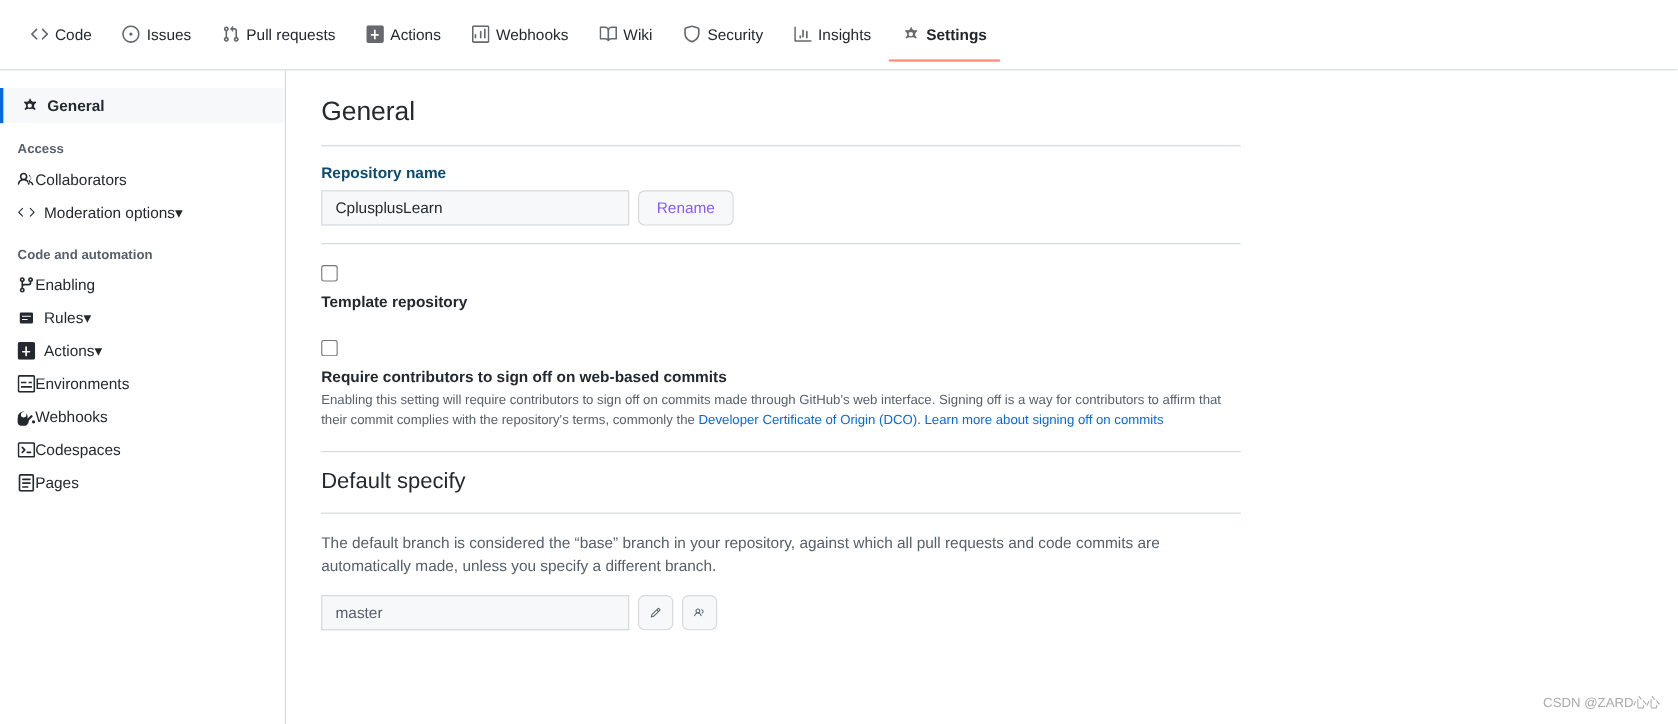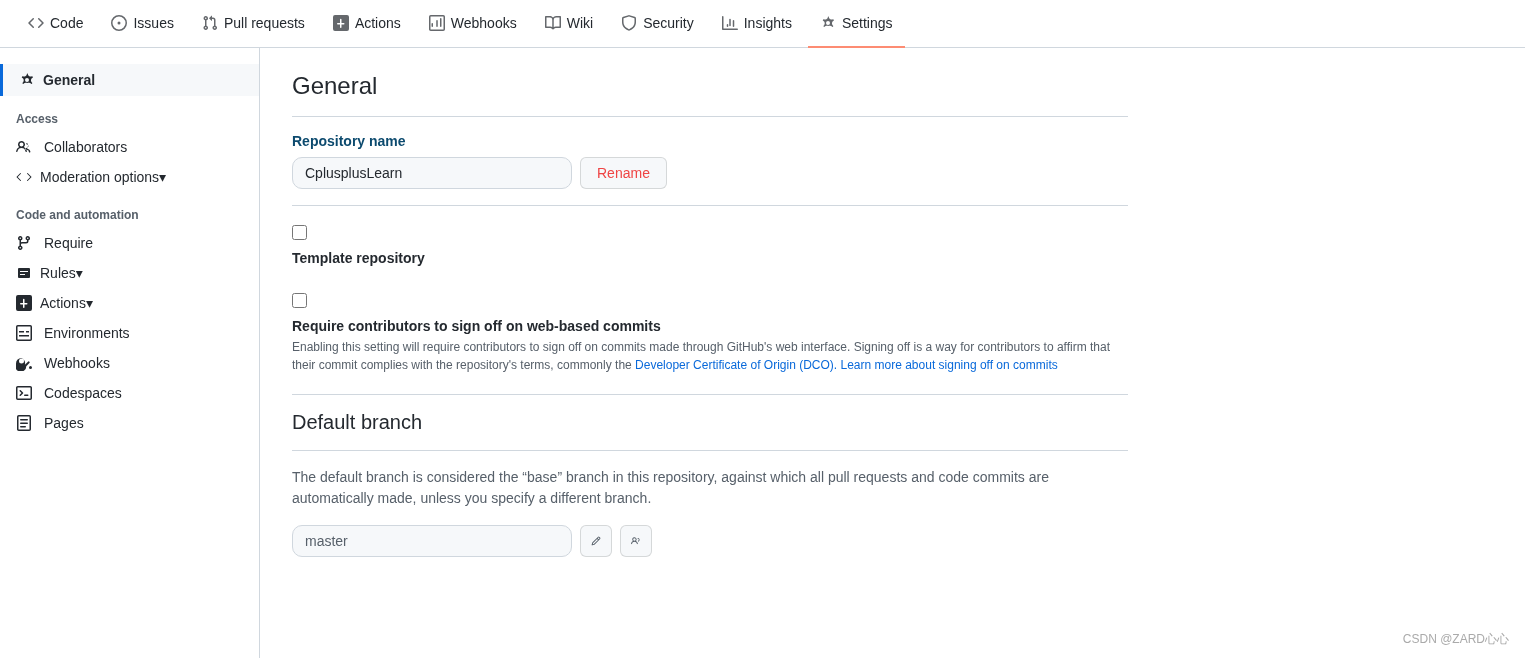--- a/index.html
+++ b/index.html
@@ -4,39 +4,39 @@
   <style>
     * { box-sizing: border-box; margin: 0; padding: 0; }
     body { font-family: -apple-system, BlinkMacSystemFont, "Segoe UI", Helvetica, Arial, sans-serif; font-size: 14px; color: #24292f; background: #fff; }
 
     
     .top-nav {
       display: flex;
       align-items: center;
       border-bottom: 1px solid #d0d7de;
       padding: 0 16px;
-      height: 48px;
+      height: 64px;
       background: #fff;
       gap: 4px;
     }
     .nav-item {
       display: flex;
       align-items: center;
       gap: 6px;
       padding: 12px 12px;
       font-size: 14px;
       color: #24292f;
       cursor: pointer;
       text-decoration: none;
       border-bottom: 2px solid transparent;
       height: 48px;
     }
     .nav-item.active {
       border-bottom: 2px solid #fd8c73;
-      font-weight: 400;
+      font-weight: 700;
       color: #24292f;
     }
     .nav-icon { width: 16px; height: 16px; opacity: 0.7; }
 
     
     .layout {
       display: flex;
       min-height: calc(100vh - 48px);
     }
 
@@ -62,21 +62,21 @@
     .sidebar-section-title {
       font-size: 12px;
       font-weight: 600;
       color: #57606a;
       padding: 16px 16px 6px 16px;
       text-transform: none;
     }
     .sidebar-item {
       display: flex;
       align-items: center;
-      gap: 12px;
+      gap: 0;
       padding: 7px 16px;
       font-size: 14px;
       cursor: pointer;
       color: #24292f;
       text-decoration: none;
     }
     .sidebar-item-with-chevron {
       display: flex;
       align-items: center;
       justify-content: flex-start;
@@ -116,35 +116,35 @@
     .input-row {
       display: flex;
       align-items: center;
       gap: 8px;
       margin-bottom: 16px;
     }
     .text-input {
       padding: 5px 12px;
       font-size: 14px;
       border: 1px solid #d0d7de;
-      border-radius: 10px;
+      border-radius: 0;
       background: #f6f8fa;
       color: #24292f;
       width: 280px;
       height: 32px;
     }
     .btn {
       padding: 5px 16px;
       font-size: 14px;
       font-weight: 500;
       border: 1px solid rgba(27,31,36,0.15);
       border-radius: 6px;
       background: #f6f8fa;
       cursor: pointer;
-      color: #ef4444;
+      color: #8b5cf6;
       height: 32px;
     }
     .btn-icon {
       padding: 5px 10px;
       font-size: 14px;
       border: 1px solid rgba(27,31,36,0.15);
       border-radius: 6px;
       background: #f6f8fa;
       cursor: pointer;
       color: #57606a;
@@ -300,21 +300,21 @@
       </div>
       <span>▾</span>
     </div>
 
     <div class="sidebar-section-title">Code and automation</div>
 
     <a class="sidebar-item">
       <svg width="16" height="16" viewBox="0 0 16 16" fill="currentColor">
           <path fill-rule="evenodd" d="M11.75 2.5a.75.75 0 100 1.5.75.75 0 000-1.5zm-2.25.75a2.25 2.25 0 113 2.122V6A2.5 2.5 0 0110 8.5H6a1 1 0 00-1 1v1.128a2.251 2.251 0 11-1.5 0V5.372a2.25 2.25 0 111.5 0v1.836A2.492 2.492 0 016 7h4a1 1 0 001-1v-.628A2.25 2.25 0 019.5 3.25zM4.25 12a.75.75 0 100 1.5.75.75 0 000-1.5zM3.5 3.25a.75.75 0 111.5 0 .75.75 0 01-1.5 0z"></path>
         </svg>
-      <span>Require</span>
+      <span>Enabling</span>
     </a>
 
 
     <div class="sidebar-item-with-chevron">
       <div class="sidebar-item-inner">
         <svg width="16" height="16" viewBox="0 0 16 16" fill="currentColor">
             <path fill-rule="evenodd" d="M2 4a1 1 0 011-1h10a1 1 0 011 1v8a1 1 0 01-1 1H3a1 1 0 01-1-1V4zm2 2v1h8V6H4zm0 3v1h5V9H4z"></path>
           </svg>
         <span>Rules</span>
       </div>
@@ -386,23 +386,23 @@
         <div class="checkbox-desc">
           <span>Enabling this setting will require contributors to sign off on commits made through GitHub's web interface. Signing off is a way for contributors to affirm that their commit complies with the repository's terms, commonly the</span>
           <a href="#" class="link">Developer Certificate of Origin (DCO).</a>
           <a href="#" class="link">Learn more about signing off on commits</a>
         </div>
       </div>
     </div>
 
     <hr class="divider">
 
-    <h2 class="section-header">Default branch</h2>
+    <h2 class="section-header">Default specify</h2>
     <hr class="divider">
-    <p class="section-desc">The default branch is considered the “base” branch in this repository, against which all pull requests and code commits are automatically made, unless you specify a different branch.</p>
+    <p class="section-desc">The default branch is considered the “base” branch in your repository, against which all pull requests and code commits are automatically made, unless you specify a different branch.</p>
 
     <div class="input-row">
       <input type="text" class="text-input" style="background: rgb(246, 248, 250); color: rgb(87, 96, 106);" value="master">
       <button class="btn-icon" title="Edit">
         <svg width="16" height="16" viewBox="0 0 16 16" fill="currentColor">
             <path d="M11.013 1.427a1.75 1.75 0 012.474 0l1.086 1.086a1.75 1.75 0 010 2.474l-8.61 8.61c-.21.21-.47.364-.756.445l-3.251.93a.75.75 0 01-.927-.928l.929-3.25c.081-.286.235-.547.445-.758l8.61-8.61zm1.414 1.06a.25.25 0 00-.354 0L10.811 3.75l1.439 1.44 1.263-1.263a.25.25 0 000-.354l-1.086-1.086zM11.189 6.25L9.75 4.81l-6.286 6.287a.25.25 0 00-.064.108l-.558 1.953 1.953-.558a.249.249 0 00.108-.064l6.286-6.286z"></path>
           </svg>
       </button>
       <button class="btn-icon" title="Switch branch">
         <svg width="16" height="16" viewBox="0 0 16 16" fill="currentColor">

